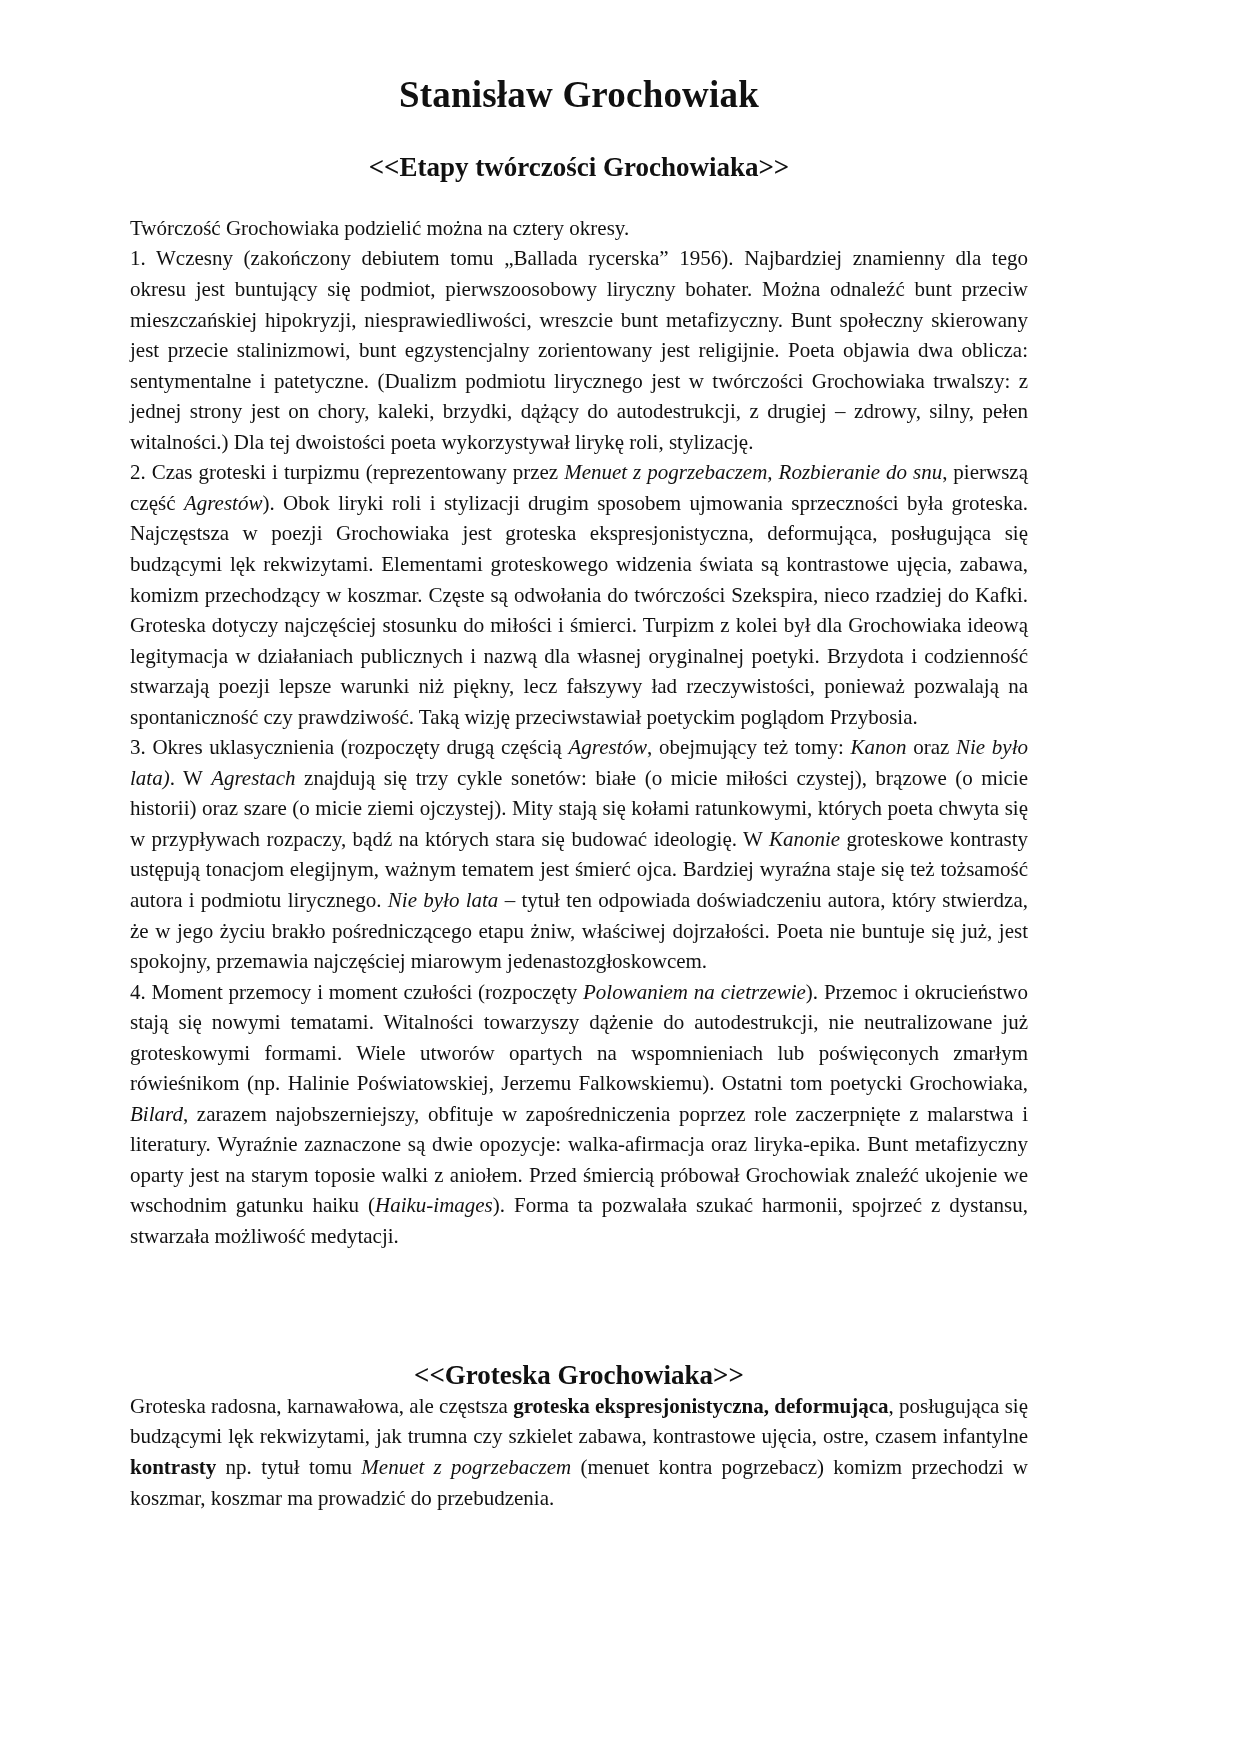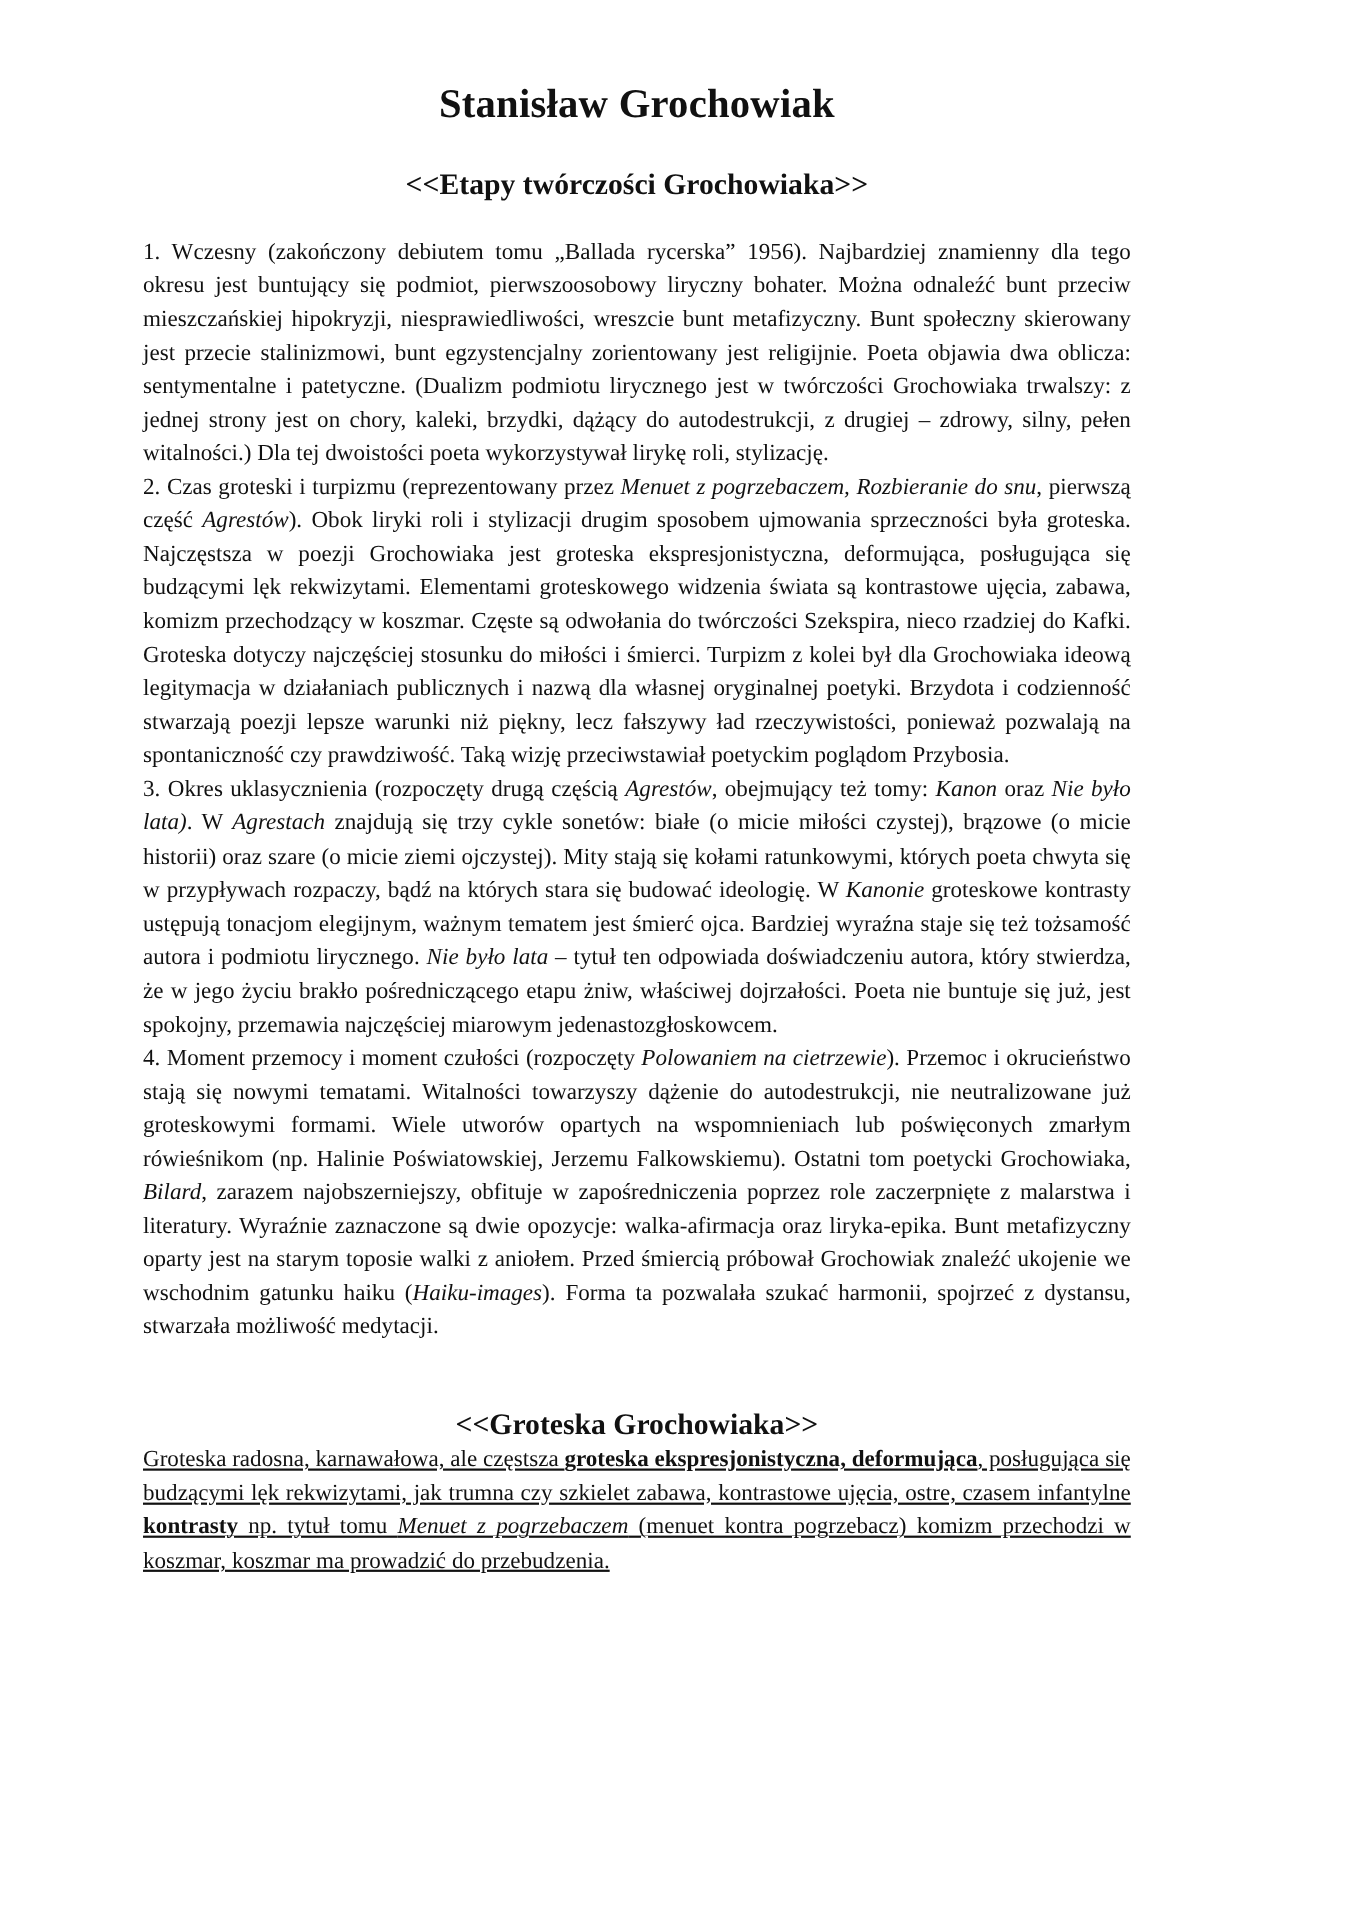--- a/index.html
+++ b/index.html
@@ -54,44 +54,44 @@
   p.para.lead {
     text-align: left;
   }
   p.para + p.para {
     margin-top: 0;
   }
   .para-gap {
     margin-top: 25px;
   }
   .heading-gap-top {
-    margin-top: 58px;
+    margin-top: 107px;
   }
   .heading-gap-bottom {
     margin-top: 36px;
   }
   .u { }
   .i { font-style: italic; }
   .b { font-weight: bold; }
   .last-para {
     text-align: left;
-    text-decoration: underline;
   }
 </style>
 </head>
 <body>
 
 <div class="page">
 
   <h1 class="doc-title">Stanisław Grochowiak</h1>
 
   <h2 class="section-heading">&lt;&lt;Etapy twórczości Grochowiaka&gt;&gt;</h2>
 
   <div class="body-block">
 
+    <p class="para lead">Twórczość Grochowiaka podzielić można na cztery okresy.</p>
 
     <p class="para"><span>1.</span> <span class="u">Wczesny</span><span> (zakończony debiutem tomu „Ballada rycerska” 1956). Najbardziej znamienny dla tego okresu jest buntujący się podmiot, pierwszoosobowy liryczny bohater. Można odnaleźć bunt przeciw mieszczańskiej hipokryzji, niesprawiedliwości, wreszcie bunt metafizyczny. Bunt społeczny skierowany jest przecie stalinizmowi, bunt egzystencjalny zorientowany jest religijnie. Poeta objawia dwa oblicza: sentymentalne i patetyczne. (Dualizm podmiotu lirycznego jest w twórczości Grochowiaka trwalszy: z jednej strony jest on chory, kaleki, brzydki, dążący do autodestrukcji, z drugiej – zdrowy, silny, pełen witalności.) Dla tej dwoistości poeta wykorzystywał lirykę roli, stylizację.</span></p>
 
     <p class="para para-gap"><span>2.</span> <span class="u">Czas groteski i turpizmu</span><span> (reprezentowany przez </span><span class="i">Menuet z pogrzebaczem, Rozbieranie do snu</span><span>, pierwszą część </span><span class="i">Agrestów</span><span>). Obok liryki roli i stylizacji drugim sposobem ujmowania sprzeczności była groteska. Najczęstsza w poezji Grochowiaka jest groteska ekspresjonistyczna, deformująca, posługująca się budzącymi lęk rekwizytami. Elementami groteskowego widzenia świata są kontrastowe ujęcia, zabawa, komizm przechodzący w koszmar. Częste są odwołania do twórczości Szekspira, nieco rzadziej do Kafki. Groteska dotyczy najczęściej stosunku do miłości i śmierci. Turpizm z kolei był dla Grochowiaka ideową legitymacja w działaniach publicznych i nazwą dla własnej oryginalnej poetyki. Brzydota i codzienność stwarzają poezji lepsze warunki niż piękny, lecz fałszywy ład rzeczywistości, ponieważ pozwalają na spontaniczność czy prawdziwość. Taką wizję przeciwstawiał poetyckim poglądom Przybosia.</span></p>
 
     <p class="para para-gap"><span>3.</span> <span class="u">Okres uklasycznienia </span><span>(rozpoczęty drugą częścią </span><span class="i">Agrestów</span><span>, obejmujący też tomy: </span><span class="i">Kanon</span><span> oraz </span><span class="i">Nie było lata)</span><span>. W </span><span class="i">Agrestach</span><span> znajdują się trzy cykle sonetów: białe (o micie miłości czystej), brązowe (o micie historii) oraz szare (o micie ziemi ojczystej). Mity stają się kołami ratunkowymi, których poeta chwyta się w przypływach rozpaczy, bądź na których stara się budować ideologię. W </span><span class="i">Kanonie</span><span> groteskowe kontrasty ustępują tonacjom elegijnym, ważnym tematem jest śmierć ojca. Bardziej wyraźna staje się też tożsamość autora i podmiotu lirycznego. </span><span class="i">Nie było lata</span><span> – tytuł ten odpowiada doświadczeniu autora, który stwierdza, że w jego życiu brakło pośredniczącego etapu żniw, właściwej dojrzałości. Poeta nie buntuje się już, jest spokojny, przemawia najczęściej miarowym jedenastozgłoskowcem.</span></p>
 
     <p class="para para-gap"><span>4.</span> <span class="u">Moment przemocy i moment czułości</span><span> (rozpoczęty </span><span class="i">Polowaniem na cietrzewie</span><span>). Przemoc i okrucieństwo stają się nowymi tematami. Witalności towarzyszy dążenie do autodestrukcji, nie neutralizowane już groteskowymi formami. Wiele utworów opartych na wspomnieniach lub poświęconych zmarłym rówieśnikom (np. Halinie Poświatowskiej, Jerzemu Falkowskiemu). Ostatni tom poetycki Grochowiaka, </span><span class="i">Bilard</span><span>, zarazem najobszerniejszy, obfituje w zapośredniczenia poprzez role zaczerpnięte z malarstwa i literatury. Wyraźnie zaznaczone są dwie opozycje: walka-afirmacja oraz liryka-epika. Bunt metafizyczny oparty jest na starym toposie walki z aniołem. Przed śmiercią próbował Grochowiak znaleźć ukojenie we wschodnim gatunku haiku (</span><span class="i">Haiku-images</span><span>). Forma ta pozwalała szukać harmonii, spojrzeć z dystansu, stwarzała możliwość medytacji.</span></p>
 
     <div class="heading-gap-top">

